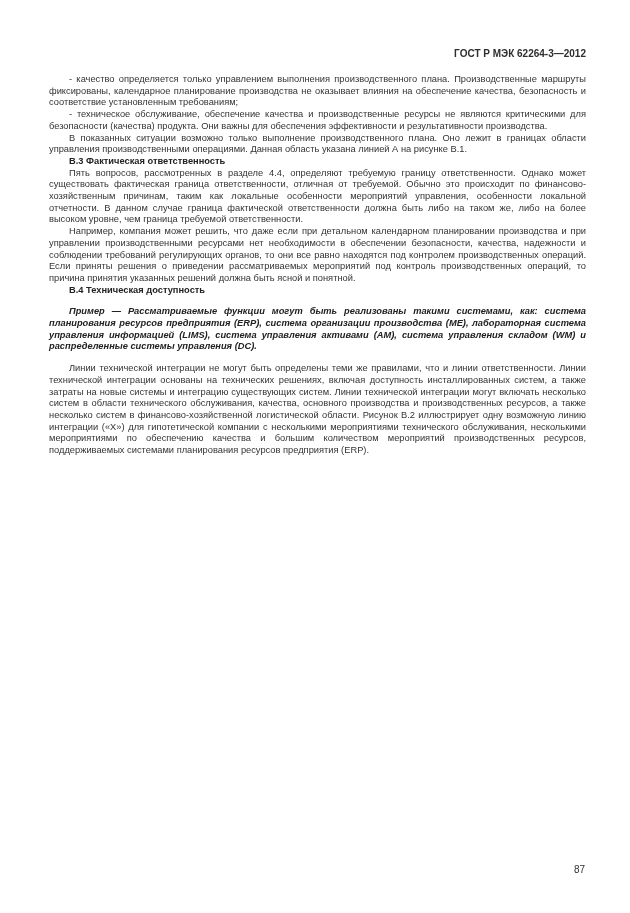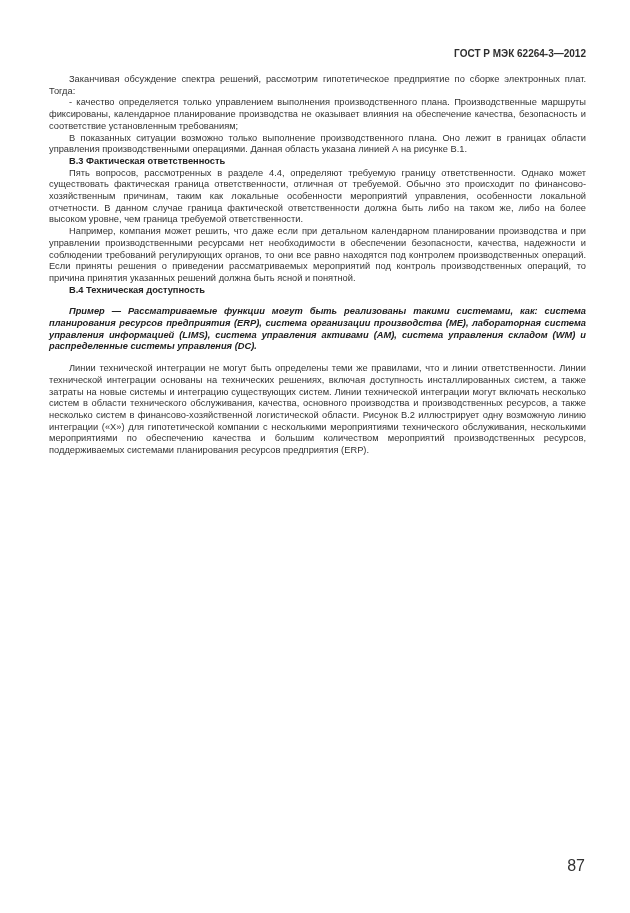--- a/index.html
+++ b/index.html
@@ -53,34 +53,34 @@
     text-indent: 20px;
     font-weight: bold;
     font-style: italic;
     margin: 10px 0 10px 0 !important;
     color: #222222;
   }
   .page-number {
     position: absolute;
     right: 45px;
     bottom: 38px;
-    font-size: 16px;
+    font-size: 10px;
     color: #333333;
   }
 </style>
 </head>
 <body>
 
 <div class="page">
 
   <div class="doc-header">ГОСТ Р МЭК 62264-3—2012</div>
 
   <div class="content">
-    <p class="para">Заканчивая обсуждение спектра решений, рассмотрим гипотетическое предприятие по сборке электронных плат. Тогда:</p>
     <p class="list-item">- качество определяется только управлением выполнения производственного плана. Производственные маршруты фиксированы, календарное планирование производства не оказывает влияния на обеспечение качества, безопасность и соответствие установленным требованиям;</p>
+    <p class="list-item">- техническое обслуживание, обеспечение качества и производственные ресурсы не являются критическими для безопасности (качества) продукта. Они важны для обеспечения эффективности и результативности производства.</p>
     <p class="para">В показанных ситуации возможно только выполнение производственного плана. Оно лежит в границах области управления производственными операциями. Данная область указана линией А на рисунке В.1.</p>
     <p class="heading">В.3 Фактическая ответственность</p>
     <p class="para">Пять вопросов, рассмотренных в разделе 4.4, определяют требуемую границу ответственности. Однако может существовать фактическая граница ответственности, отличная от требуемой. Обычно это происходит по финансово-хозяйственным причинам, таким как локальные особенности мероприятий управления, особенности локальной отчетности. В данном случае граница фактической ответственности должна быть либо на таком же, либо на более высоком уровне, чем граница требуемой ответственности.</p>
     <p class="para">Например, компания может решить, что даже если при детальном календарном планировании производства и при управлении производственными ресурсами нет необходимости в обеспечении безопасности, качества, надежности и соблюдении требований регулирующих органов, то они все равно находятся под контролем производственных операций. Если приняты решения о приведении рассматриваемых мероприятий под контроль производственных операций, то причина принятия указанных решений должна быть ясной и понятной.</p>
     <p class="heading">В.4 Техническая доступность</p>
     <p class="example">Пример — Рассматриваемые функции могут быть реализованы такими системами, как: система планирования ресурсов предприятия (ERP), система организации производства (ME), лабораторная система управления информацией (LIMS), система управления активами (AM), система управления складом (WM) и распределенные системы управления (DC).</p>
     <p class="para">Линии технической интеграции не могут быть определены теми же правилами, что и линии ответственности. Линии технической интеграции основаны на технических решениях, включая доступность инсталлированных систем, а также затраты на новые системы и интеграцию существующих систем. Линии технической интеграции могут включать несколько систем в области технического обслуживания, качества, основного производства и производственных ресурсов, а также несколько систем в финансово-хозяйственной логистической области. Рисунок В.2 иллюстрирует одну возможную линию интеграции («Х») для гипотетической компании с несколькими мероприятиями технического обслуживания, несколькими мероприятиями по обеспечению качества и большим количеством мероприятий производственных ресурсов, поддерживаемых системами планирования ресурсов предприятия (ERP).</p>
   </div>
 
   <div class="page-number">87</div>

